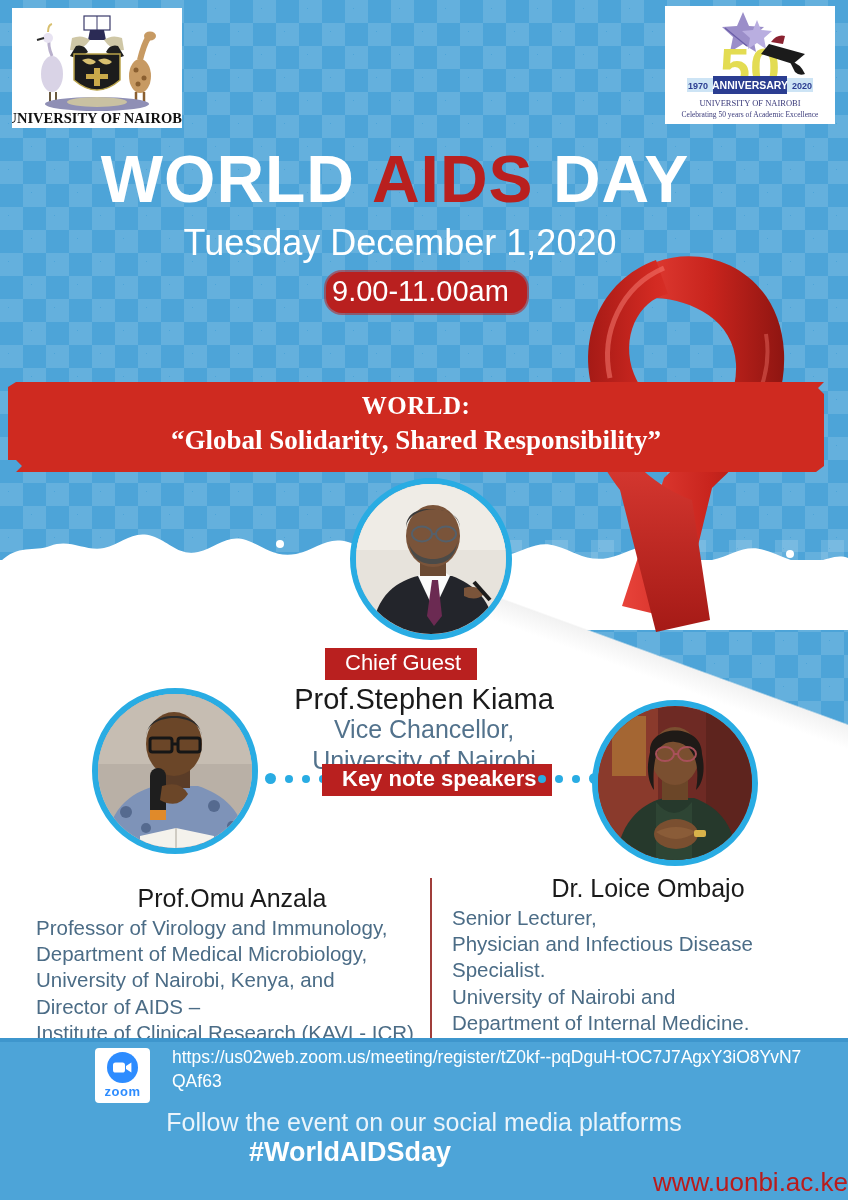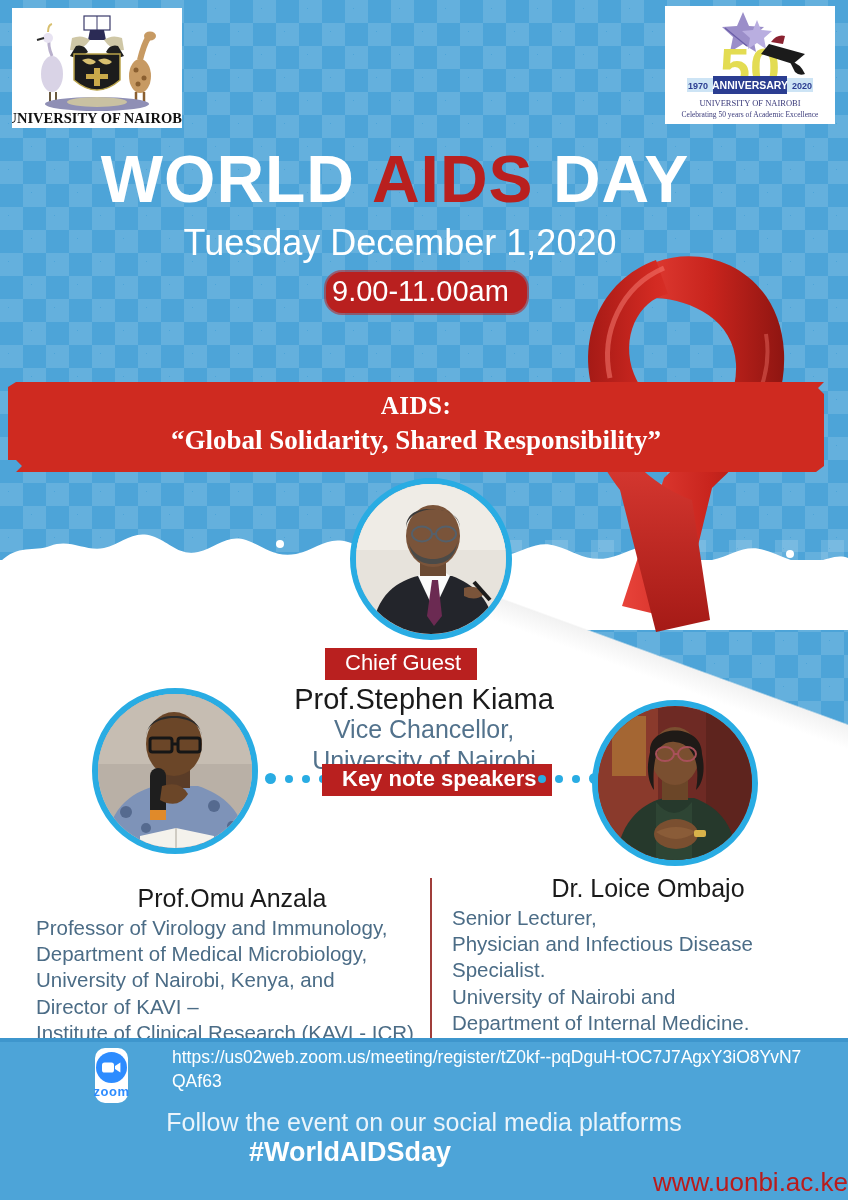--- a/index.html
+++ b/index.html
@@ -253,23 +253,23 @@
   .footer-top-rule {
     position: absolute;
     left: 0; top: 1038px;
     width: 848px; height: 4px;
     background: #3e96cd;
   }
 
   .zoom-logo {
     position: absolute;
     left: 95px; top: 1048px;
-    width: 33px; height: 55px;
+    width: 55px; height: 55px;
     background: #ffffff;
-    border-radius: 10px;
+    border-radius: 4px;
     display: flex;
     flex-direction: column;
     align-items: center;
     justify-content: center;
   }
   .zoom-circle {
     width: 31px; height: 31px;
     border-radius: 50%;
     background: #2d8cff;
     display: flex;
@@ -448,21 +448,21 @@
 
   <div class="headline">
     <span>WORLD </span><span class="aids">AIDS</span><span> DAY</span>
   </div>
 
   <div class="subdate">Tuesday December 1,2020</div>
 
   <div class="timebadge">9.00-11.00am</div>
 
   <div class="theme-banner">
-    <div class="theme-label">AIDS:</div>
+    <div class="theme-label">WORLD:</div>
     <div class="theme-text">“Global Solidarity, Shared Responsibility”</div>
   </div>
 
   <div class="photo ring photo-chief">
     <svg width="150" height="150" viewBox="0 0 150 150">
       <rect width="150" height="150" fill="#e7e3dc"></rect>
       <rect x="0" y="0" width="150" height="66" fill="#efece6"></rect>
 
       <path d="M16,150 C18,110 44,96 62,92 L96,92 C118,100 136,116 140,150 Z" fill="#23252b"></path>
 
@@ -573,21 +573,21 @@
   </div>
 
   <div class="divider"></div>
 
   <div class="bio bio-left">
     <div class="bio-name">Prof.Omu Anzala</div>
     <div class="bio-lines">
       <div>Professor of Virology and Immunology,</div>
       <div>Department of Medical Microbiology,</div>
       <div>University of Nairobi, Kenya, and</div>
-      <div>Director of KAVI –</div>
+      <div>Director of AIDS –</div>
       <div>Institute of Clinical Research (KAVI - ICR)</div>
     </div>
   </div>
 
   <div class="bio bio-right">
     <div class="bio-name">Dr. Loice Ombajo</div>
     <div class="bio-lines">
       <div>Senior Lecturer,</div>
       <div>Physician and Infectious Disease Specialist.</div>
       <div>University of Nairobi and</div>

